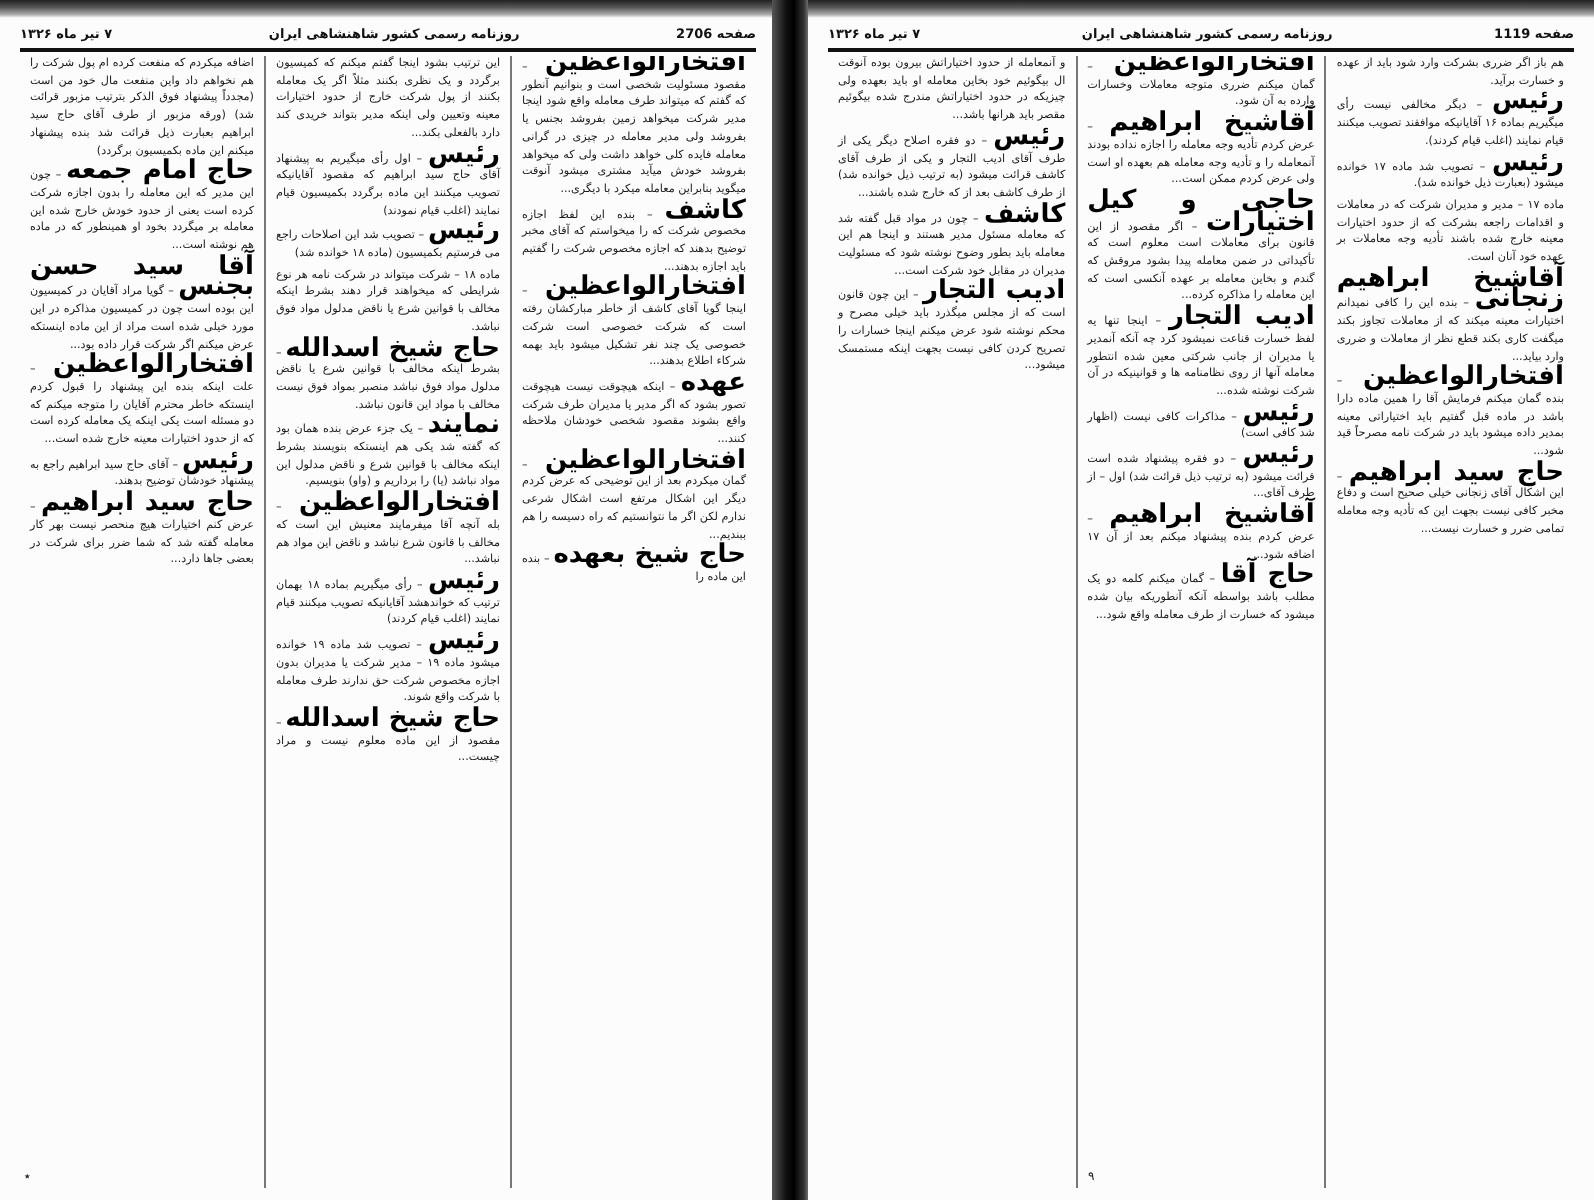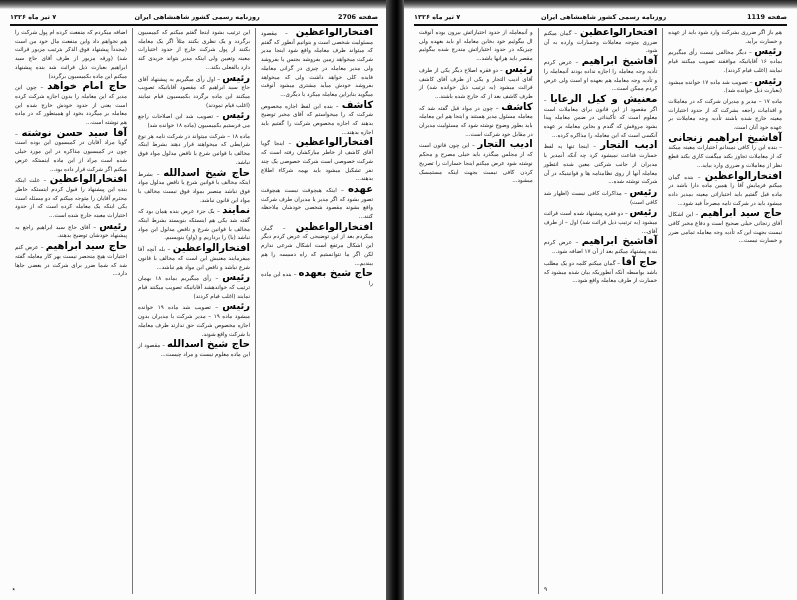--- a/index.html
+++ b/index.html
@@ -9,21 +9,21 @@
   .page-left{left:0;width:388px;}
   .page-right{left:404px;width:393px;}
   .gutter{position:absolute;left:386px;top:0;width:20px;height:600px;background:linear-gradient(90deg,#555 0%,#111 35%,#000 55%,#333 80%,#aaa 100%);}
   .topscan{position:absolute;left:0;top:0;height:9px;background:linear-gradient(180deg,#222 0%,#555 40%,#aaa 80%,transparent 100%);}
   .header{position:absolute;top:11px;left:10px;right:10px;height:12px;direction:rtl;display:flex;justify-content:space-between;align-items:center;font-size:6.5px;color:#111;font-weight:bold;}
   .header-rule{position:absolute;top:24px;left:10px;right:10px;height:2px;background:#111;}
   .cols{position:absolute;top:28px;left:10px;right:10px;bottom:6px;direction:rtl;display:flex;gap:0;}
   .col{flex:1;padding:0 5px;border-left:1px solid #777;overflow:hidden;font-size:5.6px;line-height:8.7px;color:#1a1a1a;text-align:justify;}
   .col:last-child{border-left:none;}
   .para{margin:0 0 2px 0;}
-  .speaker{font-weight:bold;font-size:10px;color:#000;}
+  .speaker{font-weight:bold;font-size:13px;color:#000;}
   .pageno{position:absolute;bottom:8px;font-size:6px;color:#222;}
 </style>
 </head>
 <body>
 
 <div class="spread">
 
   <div class="page page-left">
     <div class="topscan" style="width:388px;"></div>
     <div class="header">
@@ -48,22 +48,22 @@
           <div class="para"><span>ماده ۱۸ – شرکت میتواند در شرکت نامه هر نوع شرایطی که میخواهند قرار دهند بشرط اینکه مخالف با قوانین شرع یا ناقض مدلول مواد فوق نباشد.</span></div>
           <div class="para"><span class="speaker">حاج شیخ اسدالله</span><span> – </span><span>بشرط اینکه مخالف با قوانین شرع یا ناقض مدلول مواد فوق نباشد منصبر بمواد فوق نیست مخالف با مواد این قانون نباشد.</span></div>
           <div class="para"><span class="speaker">نمایند</span><span> – </span><span>یک جزء عرض بنده همان بود که گفته شد یکی هم اینستکه بنویسند بشرط اینکه مخالف با قوانین شرع و ناقض مدلول این مواد نباشد (یا) را برداریم و (واو) بنویسیم.</span></div>
           <div class="para"><span class="speaker">افتخارالواعظین</span><span> – </span><span>بله آنچه آقا میفرمایند معنیش این است که مخالف با قانون شرع نباشد و ناقض این مواد هم نباشد...</span></div>
           <div class="para"><span class="speaker">رئیس</span><span> – </span><span>رأی میگیریم بماده ۱۸ بهمان ترتیب که خواندهشد آقایانیکه تصویب میکنند قیام نمایند (اغلب قیام کردند)</span></div>
           <div class="para"><span class="speaker">رئیس</span><span> – </span><span>تصویب شد ماده ۱۹ خوانده میشود ماده ۱۹ – مدیر شرکت یا مدیران بدون اجازه مخصوص شرکت حق ندارند طرف معامله با شرکت واقع شوند.</span></div>
           <div class="para"><span class="speaker">حاج شیخ اسدالله</span><span> – </span><span>مقصود از این ماده معلوم نیست و مراد چیست...</span></div>
         </div>
         <div class="col">
           <div class="para"><span>اضافه میکردم که منفعت کرده ام پول شرکت را هم نخواهم داد واین منفعت مال خود من است (مجدداً پیشنهاد فوق الذکر بترتیب مزبور قرائت شد) (ورقه مزبور از طرف آقای حاج سید ابراهیم بعبارت ذیل قرائت شد بنده پیشنهاد میکنم این ماده بکمیسیون برگردد)</span></div>
-          <div class="para"><span class="speaker">حاج امام خواهد</span><span> – </span><span>چون این مدیر که این معامله را بدون اجازه شرکت کرده است یعنی از حدود خودش خارج شده این معامله بر میگردد بخود او همینطور که در ماده هم نوشته است...</span></div>
-          <div class="para"><span class="speaker">آقا سید حسن نوشته</span><span> – </span><span>گویا مراد آقایان در کمیسیون این بوده است چون در کمیسیون مذاکره در این مورد خیلی شده است مراد از این ماده اینستکه عرض میکنم اگر شرکت قرار داده بود...</span></div>
+          <div class="para"><span class="speaker">حاج امام جمعه</span><span> – </span><span>چون این مدیر که این معامله را بدون اجازه شرکت کرده است یعنی از حدود خودش خارج شده این معامله بر میگردد بخود او همینطور که در ماده هم نوشته است...</span></div>
+          <div class="para"><span class="speaker">آقا سید حسن بجنس</span><span> – </span><span>گویا مراد آقایان در کمیسیون این بوده است چون در کمیسیون مذاکره در این مورد خیلی شده است مراد از این ماده اینستکه عرض میکنم اگر شرکت قرار داده بود...</span></div>
           <div class="para"><span class="speaker">افتخارالواعظین</span><span> – </span><span>علت اینکه بنده این پیشنهاد را قبول کردم اینستکه خاطر محترم آقایان را متوجه میکنم که دو مسئله است یکی اینکه یک معامله کرده است که از حدود اختیارات معینه خارج شده است...</span></div>
           <div class="para"><span class="speaker">رئیس</span><span> – </span><span>آقای حاج سید ابراهیم راجع به پیشنهاد خودشان توضیح بدهند.</span></div>
           <div class="para"><span class="speaker">حاج سید ابراهیم</span><span> – </span><span>عرض کنم اختیارات هیچ منحصر نیست بهر کار معامله گفته شد که شما ضرر برای شرکت در بعضی جاها دارد...</span></div>
         </div>
       </div>
     <div class="pageno" style="left:12px;">٭</div>
   </div>
 
   <div class="gutter"></div>
 
@@ -81,21 +81,21 @@
           <div class="para"><span class="speaker">رئیس</span><span> – </span><span>دیگر مخالفی نیست رأی میگیریم بماده ۱۶ آقایانیکه موافقند تصویب میکنند قیام نمایند (اغلب قیام کردند).</span></div>
           <div class="para"><span class="speaker">رئیس</span><span> – </span><span>تصویب شد ماده ۱۷ خوانده میشود (بعبارت ذیل خوانده شد).</span></div>
           <div class="para"><span>ماده ۱۷ – مدیر و مدیران شرکت که در معاملات و اقدامات راجعه بشرکت که از حدود اختیارات معینه خارج شده باشند تأدیه وجه معاملات بر عهده خود آنان است.</span></div>
           <div class="para"><span class="speaker">آقاشیخ ابراهیم زنجانی</span><span> – </span><span>بنده این را کافی نمیدانم اختیارات معینه میکند که از معاملات تجاوز بکند میگفت کاری بکند قطع نظر از معاملات و ضرری وارد بیاید...</span></div>
           <div class="para"><span class="speaker">افتخارالواعظین</span><span> – </span><span>بنده گمان میکنم فرمایش آقا را همین ماده دارا باشد در ماده قبل گفتیم باید اختیاراتی معینه بمدیر داده میشود باید در شرکت نامه مصرحاً قید شود...</span></div>
           <div class="para"><span class="speaker">حاج سید ابراهیم</span><span> – </span><span>این اشکال آقای زنجانی خیلی صحیح است و دفاع مخبر کافی نیست بجهت این که تأدیه وجه معامله تمامی ضرر و خسارت نیست...</span></div>
         </div>
         <div class="col">
           <div class="para"><span class="speaker">افتخارالواعظین</span><span> – </span><span>گمان میکنم ضرری متوجه معاملات وخسارات وارده به آن شود.</span></div>
           <div class="para"><span class="speaker">آقاشیخ ابراهیم</span><span> – </span><span>عرض کردم تأدیه وجه معامله را اجازه نداده بودند آنمعامله را و تأدیه وجه معامله هم بعهده او است ولی عرض کردم ممکن است...</span></div>
-          <div class="para"><span class="speaker">معنیش و کیل الرعایا</span><span> – </span><span>اگر مقصود از این قانون برای معاملات است معلوم است که تأکیداتی در ضمن معامله پیدا بشود مروقش که گندم و بخاین معامله بر عهده آنکسی است که این معامله را مذاکره کرده...</span></div>
+          <div class="para"><span class="speaker">حاجی و کیل اختیارات</span><span> – </span><span>اگر مقصود از این قانون برای معاملات است معلوم است که تأکیداتی در ضمن معامله پیدا بشود مروقش که گندم و بخاین معامله بر عهده آنکسی است که این معامله را مذاکره کرده...</span></div>
           <div class="para"><span class="speaker">ادیب التجار</span><span> – </span><span>اینجا تنها یه لفظ خسارت قناعت نمیشود کرد چه آنکه آنمدیر یا مدیران از جانب شرکتی معین شده انتطور معامله آنها از روی نظامنامه ها و قوانینیکه در آن شرکت نوشته شده...</span></div>
           <div class="para"><span class="speaker">رئیس</span><span> – </span><span>مذاکرات کافی نیست (اظهار شد کافی است)</span></div>
           <div class="para"><span class="speaker">رئیس</span><span> – </span><span>دو فقره پیشنهاد شده است قرائت میشود (به ترتیب ذیل قرائت شد) اول – از طرف آقای...</span></div>
           <div class="para"><span class="speaker">آقاشیخ ابراهیم</span><span> – </span><span>عرض کردم بنده پیشنهاد میکنم بعد از آن ۱۷ اضافه شود...</span></div>
           <div class="para"><span class="speaker">حاج آقا</span><span> – </span><span>گمان میکنم کلمه دو یک مطلب باشد بواسطه آنکه آنطوریکه بیان شده میشود که خسارت از طرف معامله واقع شود...</span></div>
         </div>
         <div class="col">
           <div class="para"><span>و آنمعامله از حدود اختیاراتش بیرون بوده آنوقت ال بیگوئیم خود بخاین معامله او باید بعهده ولی چیزیکه در حدود اختیاراتش مندرج شده بیگوئیم مقصر باید هرانها باشد...</span></div>
           <div class="para"><span class="speaker">رئیس</span><span> – </span><span>دو فقره اصلاح دیگر یکی از طرف آقای ادیب التجار و یکی از طرف آقای کاشف قرائت میشود (به ترتیب ذیل خوانده شد) از طرف کاشف بعد از که خارج شده باشند...</span></div>
           <div class="para"><span class="speaker">کاشف</span><span> – </span><span>چون در مواد قبل گفته شد که معامله مسئول مدیر هستند و اینجا هم این معامله باید بطور وضوح نوشته شود که مسئولیت مدیران در مقابل خود شرکت است...</span></div>

